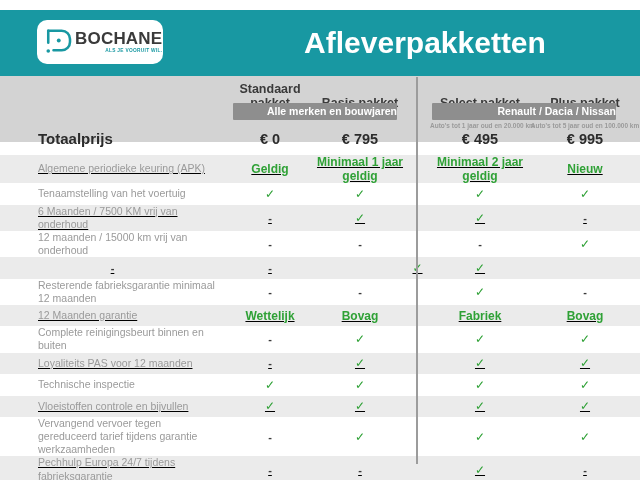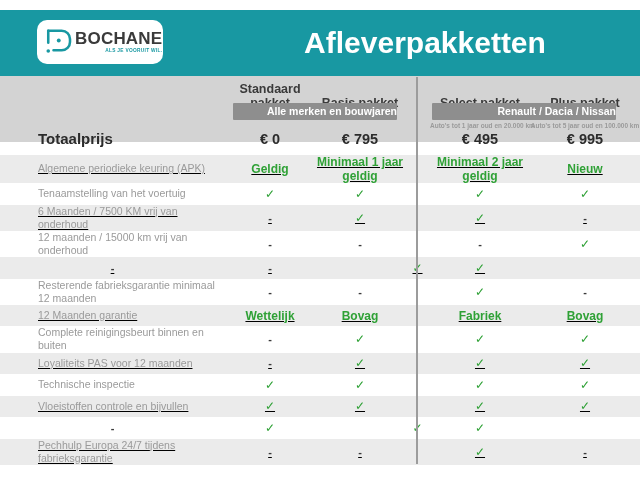--- a/index.html
+++ b/index.html
@@ -197,20 +197,21 @@
     <div class="trow grid stripe">
       <div class="label-cell">Vloeistoffen controle en bijvullen</div>
       <div class="cell check">✓</div>
       <div class="cell check">✓</div>
       <div class="cell"></div>
       <div class="cell check">✓</div>
       <div class="cell check">✓</div>
     </div>
 
     <div class="trow grid">
+      <div class="label-cell">Vervangend vervoer tegen gereduceerd tarief tijdens garantie werkzaamheden</div>
       <div class="cell dash">-</div>
       <div class="cell check">✓</div>
       <div class="cell"></div>
       <div class="cell check">✓</div>
       <div class="cell check">✓</div>
     </div>
 
     <div class="trow grid stripe">
       <div class="label-cell">Pechhulp Europa 24/7 tijdens fabrieksgarantie</div>
       <div class="cell dash">-</div>

